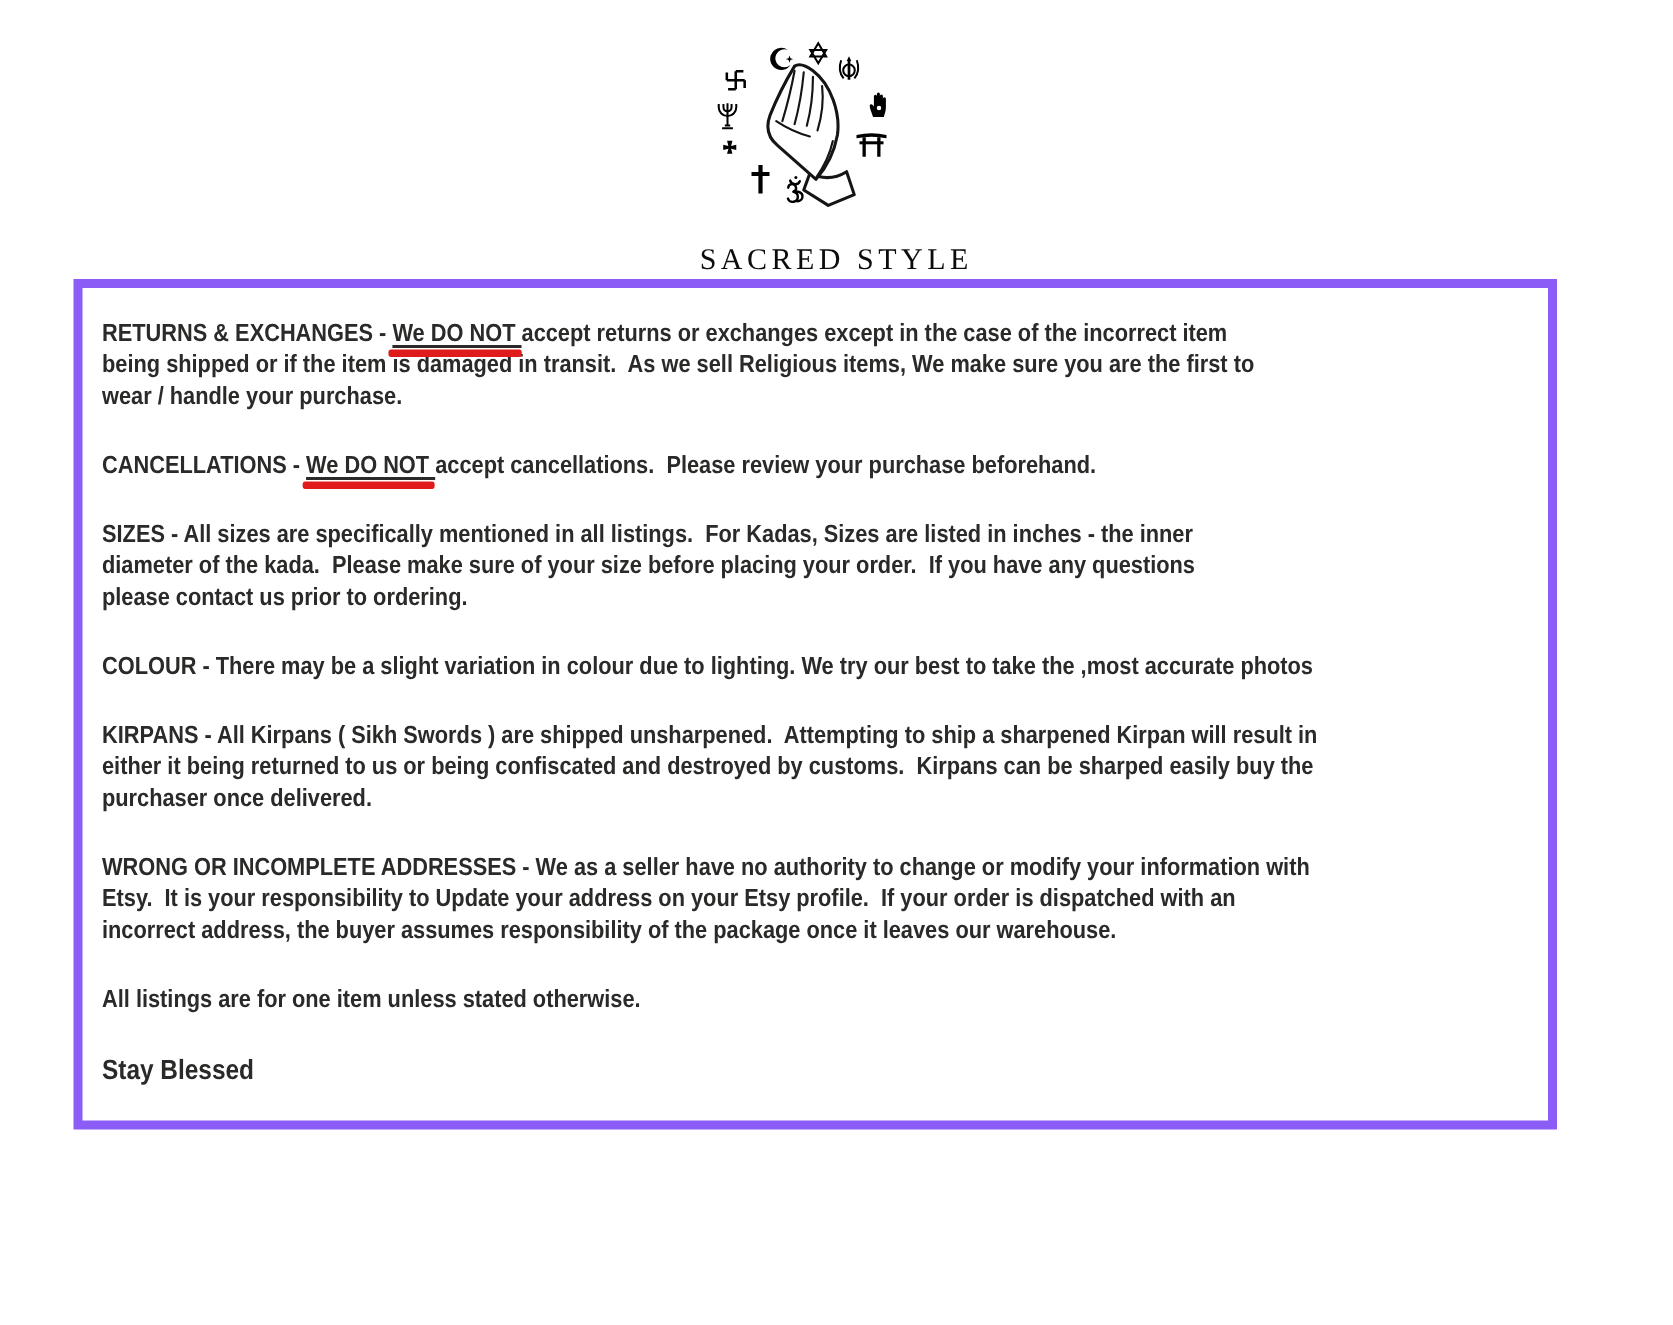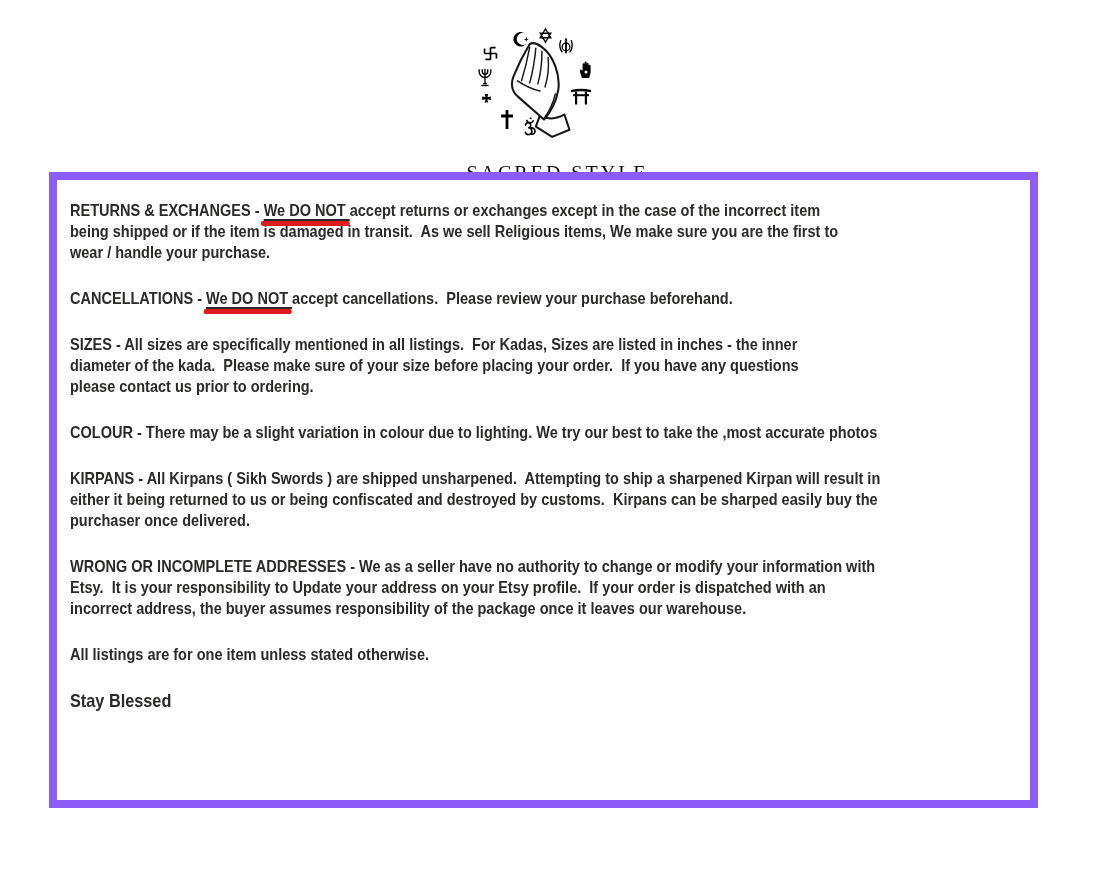--- a/index.html
+++ b/index.html
@@ -41,24 +41,24 @@
     font-size:20px;
     line-height:28px;
     letter-spacing:3px;
     color:#0c0c0c;
     font-weight:400;
     margin-top:27px;
   }
   
   .policy-box{
     position:absolute;
-    left:49px;top:172px;
-    width:989px;height:636px;
+    left:49px;top:186px;
+    width:989px;height:567px;
     box-sizing:border-box;
-    border:8px solid #8b5cf6;
+    border:6px solid #8b5cf6;
     padding:20px 8px 0 13px;
     overflow:hidden;
   }
   p.policy{
     margin:0 0 25px 0;
     width:114%;
     transform:scaleX(0.88);
     transform-origin:left top;
     font-weight:bold;
     font-size:16.5px;

